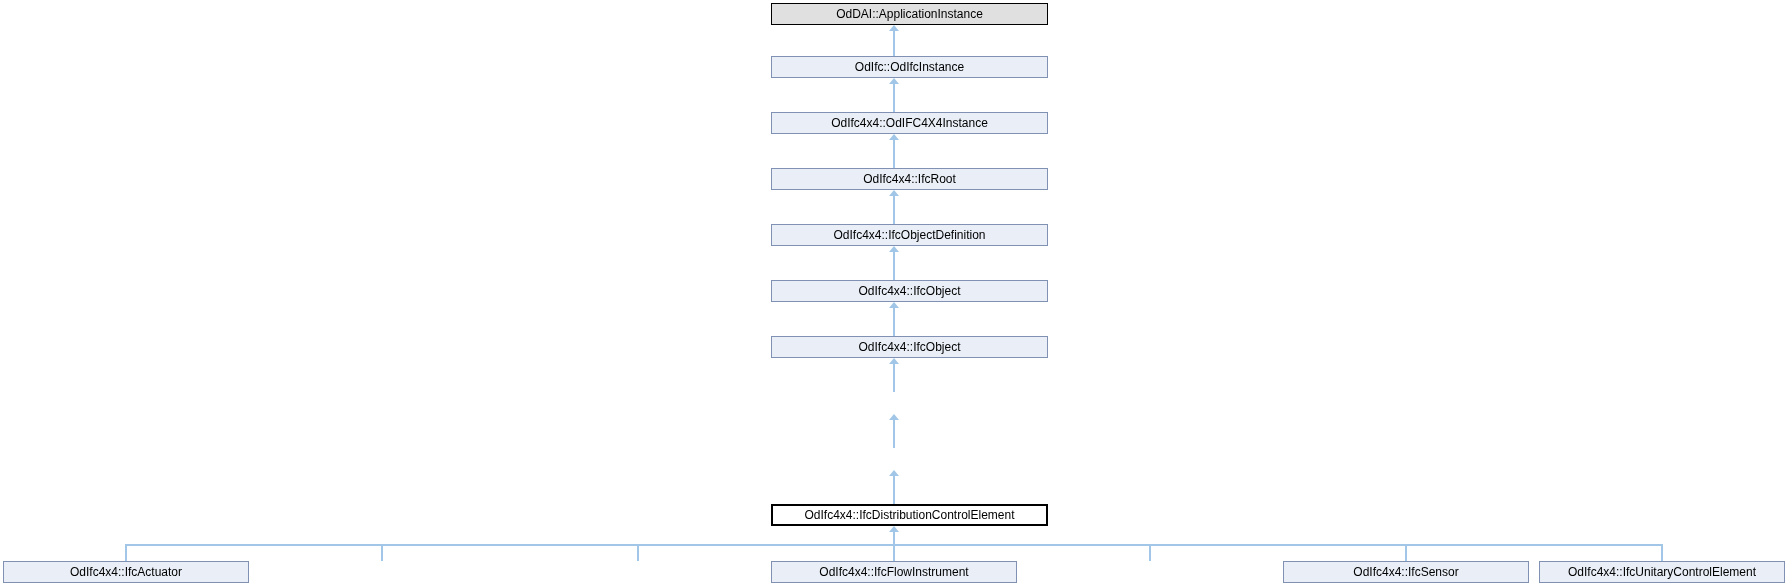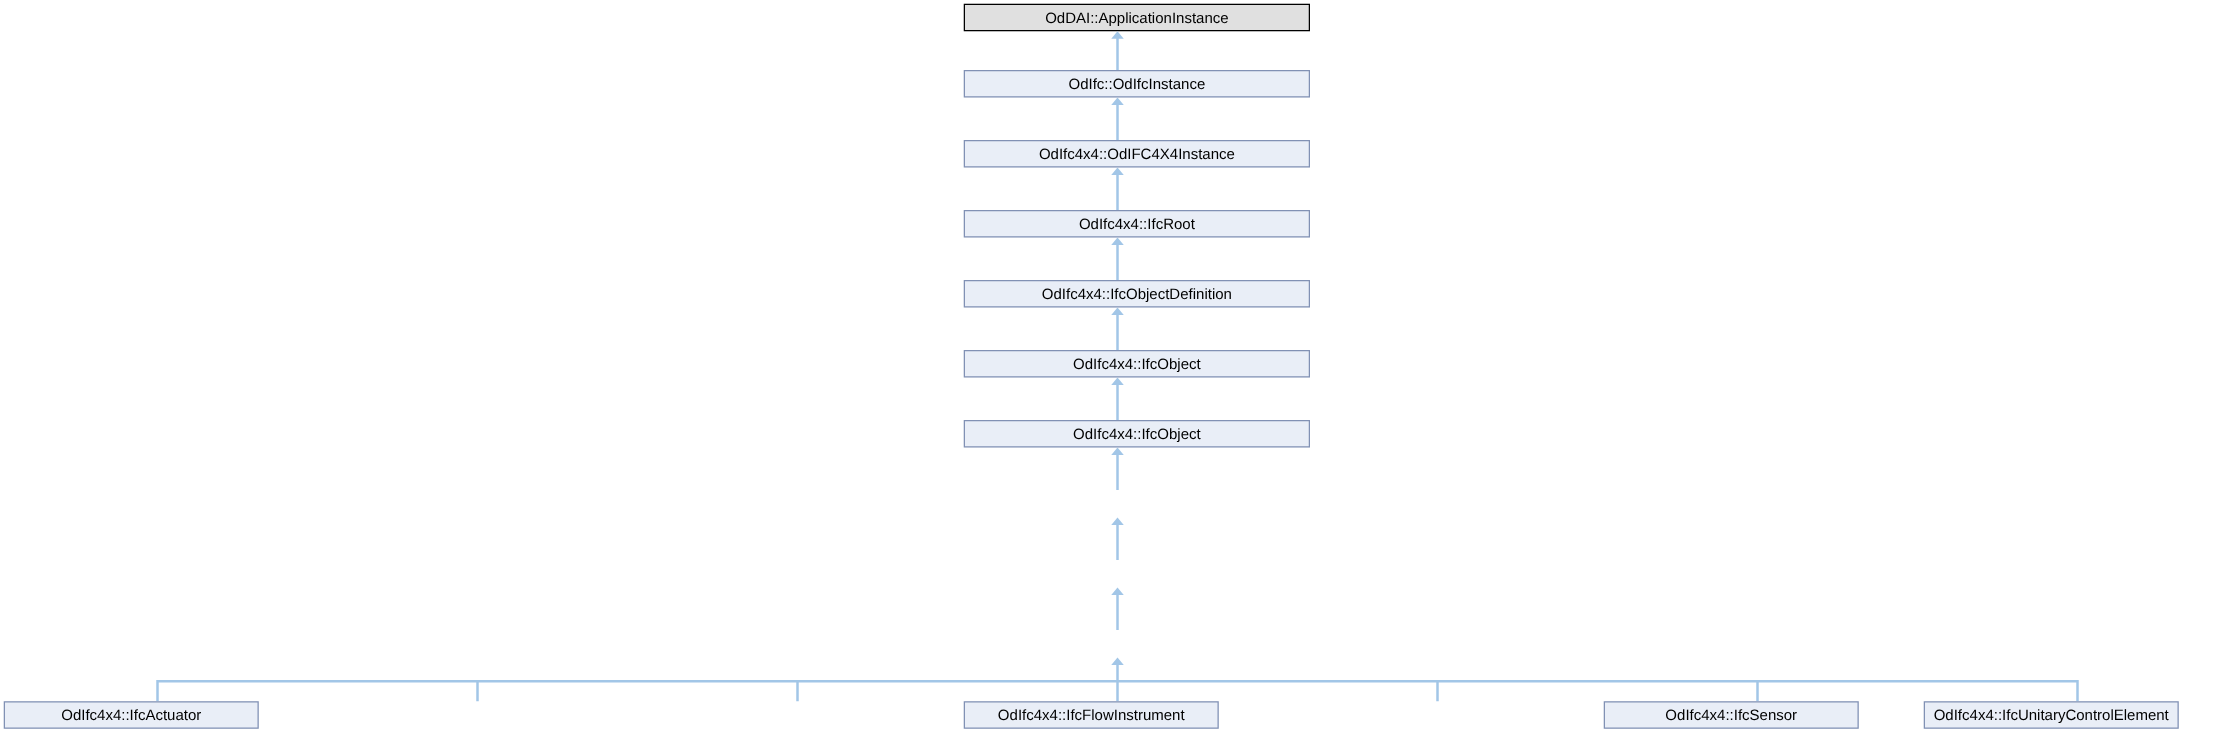--- a/index.html
+++ b/index.html
@@ -40,21 +40,21 @@
   .node.root {
     background: var(--root-fill);
     border: 1px solid var(--root-border);
   }
   .node.current {
     background: var(--current-fill);
     border: 2px solid var(--current-border);
     cursor: default;
   }
   .chain-node { left: 771px; width: 277px; }
-  .child-node { top: 561px; width: 204px; }
+  .child-node { top: 561px; width: 246px; }
 
   
   .up-arrow {
     position: absolute;
     left: 889px;
     width: 10px;
     pointer-events: none;
   }
   .up-arrow::before {
     content: "";
@@ -82,20 +82,21 @@
 
 <div class="canvas">
 
   <div class="node root chain-node" style="top:3px">OdDAI::ApplicationInstance</div>
   <div class="node chain-node" style="top:56px">OdIfc::OdIfcInstance</div>
   <div class="node chain-node" style="top:112px">OdIfc4x4::OdIFC4X4Instance</div>
   <div class="node chain-node" style="top:168px">OdIfc4x4::IfcRoot</div>
   <div class="node chain-node" style="top:224px">OdIfc4x4::IfcObjectDefinition</div>
   <div class="node chain-node" style="top:280px">OdIfc4x4::IfcObject</div>
   <div class="node chain-node" style="top:336px">OdIfc4x4::IfcObject</div>
+  <div class="node current chain-node" style="top:504px">OdIfc4x4::IfcDistributionControlElement</div>
 
   <div class="up-arrow" style="top:25px;height:31px"></div>
   <div class="up-arrow" style="top:78px;height:34px"></div>
   <div class="up-arrow" style="top:134px;height:34px"></div>
   <div class="up-arrow" style="top:190px;height:34px"></div>
   <div class="up-arrow" style="top:246px;height:34px"></div>
   <div class="up-arrow" style="top:302px;height:34px"></div>
   <div class="up-arrow" style="top:358px;height:34px"></div>
   <div class="up-arrow" style="top:414px;height:34px"></div>
   <div class="up-arrow" style="top:470px;height:34px"></div>

